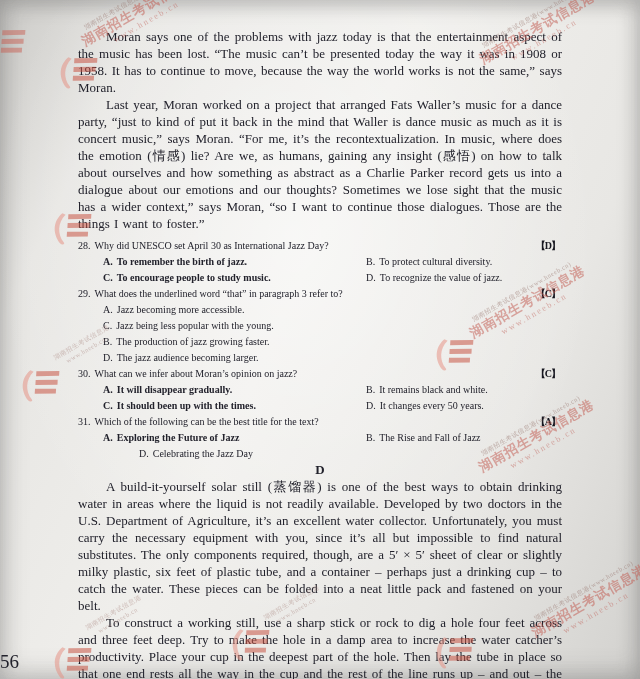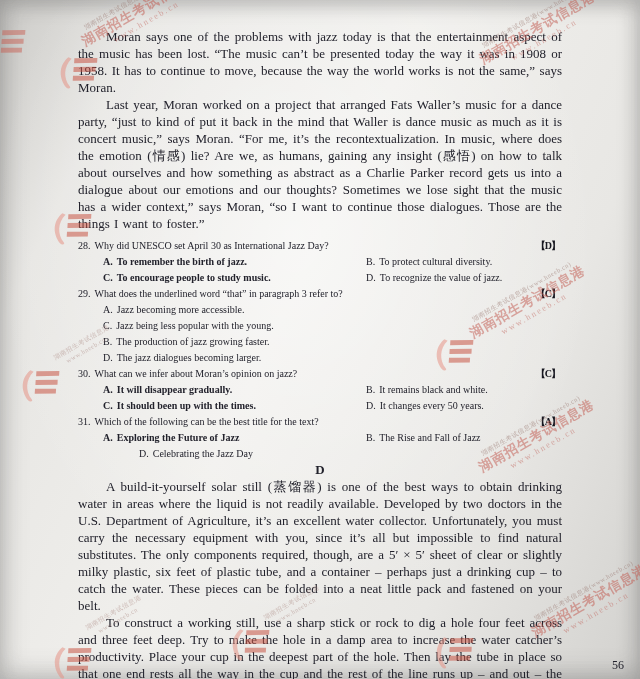--- a/index.html
+++ b/index.html
@@ -21,21 +21,21 @@
   .q-line { position:relative; line-height:16px; }
   .q-num { padding-right:4px; }
   .answer-mark { position:absolute; right:2px; top:0; font-weight:bold; color:#16161f; letter-spacing:-1px; }
   .opt-row { display:flex; padding-left:25px; line-height:16px; }
   .opt-row .opt-a { width:227px;font-weight:bold; }
   .opt-row .opt-b { flex:1;margin-left:36px; }
   .opt-col { padding-left:25px; line-height:16px; }
   .opt-label { padding-right:4px; }
   .sec-heading { text-align:center; font-weight:bold; line-height:16px; margin:0; }
   .uline { text-underline-offset:2px; }
-  .page-num { position:absolute; left:0; right:16px; bottom:6px; text-align:right; font-size:12px; z-index:2; }
+  .page-num { position:absolute; left:0; right:16px; bottom:6px; text-align:left; font-size:19px; z-index:2; }
   
   .wm-layer { position:absolute; inset:0; pointer-events:none; z-index:5; }
   .wm { position:absolute; width:170px; text-align:center; transform:rotate(-30deg); line-height:1.18; }
   .wm .tiny { display:block; font-size:6.5px; color:rgba(150,115,108,0.55); letter-spacing:0.5px; white-space:nowrap; overflow:visible; }
   .wm .main { display:block; font-size:13.5px; font-weight:bold; color:rgba(193,88,78,0.5); letter-spacing:1px; white-space:nowrap; }
   .wm .url  { display:block; font-size:8.5px; color:rgba(193,95,85,0.48); letter-spacing:2px; white-space:nowrap; }
   .wm-mini { position:absolute; transform:rotate(-30deg); text-align:center; }
   .wm-mini .a { display:block; font-size:6.5px; color:rgba(160,120,112,0.45); white-space:nowrap; letter-spacing:0.5px; }
   .logo { position:absolute; width:48px; height:38px; transform:rotate(-8deg); }
   .logo svg { width:100%; height:100%; }
@@ -68,21 +68,21 @@
       </div>
 
       <div>
         <div class="q-line">
           <span class="q-num">29.</span><span>What does the underlined word “that” in paragraph 3 refer to?</span>
           <span class="answer-mark">【C】</span>
         </div>
         <div class="opt-col"><span class="opt-label">A.</span><span>Jazz becoming more accessible.</span></div>
         <div class="opt-col"><span class="opt-label">C.</span><span>Jazz being less popular with the young.</span></div>
         <div class="opt-col"><span class="opt-label">B.</span><span>The production of jazz growing faster.</span></div>
-        <div class="opt-col"><span class="opt-label">D.</span><span>The jazz dialogues becoming larger.</span></div>
+        <div class="opt-col"><span class="opt-label">D.</span><span>The jazz audience becoming larger.</span></div>
       </div>
 
       <div>
         <div class="q-line">
           <span class="q-num">30.</span><span>What can we infer about Moran’s opinion on jazz?</span>
           <span class="answer-mark">【C】</span>
         </div>
         <div class="opt-row">
           <span class="opt-a"><span class="opt-label">A.</span><span>It will disappear gradually.</span></span>
           <span class="opt-b"><span class="opt-label">B.</span><span>It remains black and white.</span></span>

